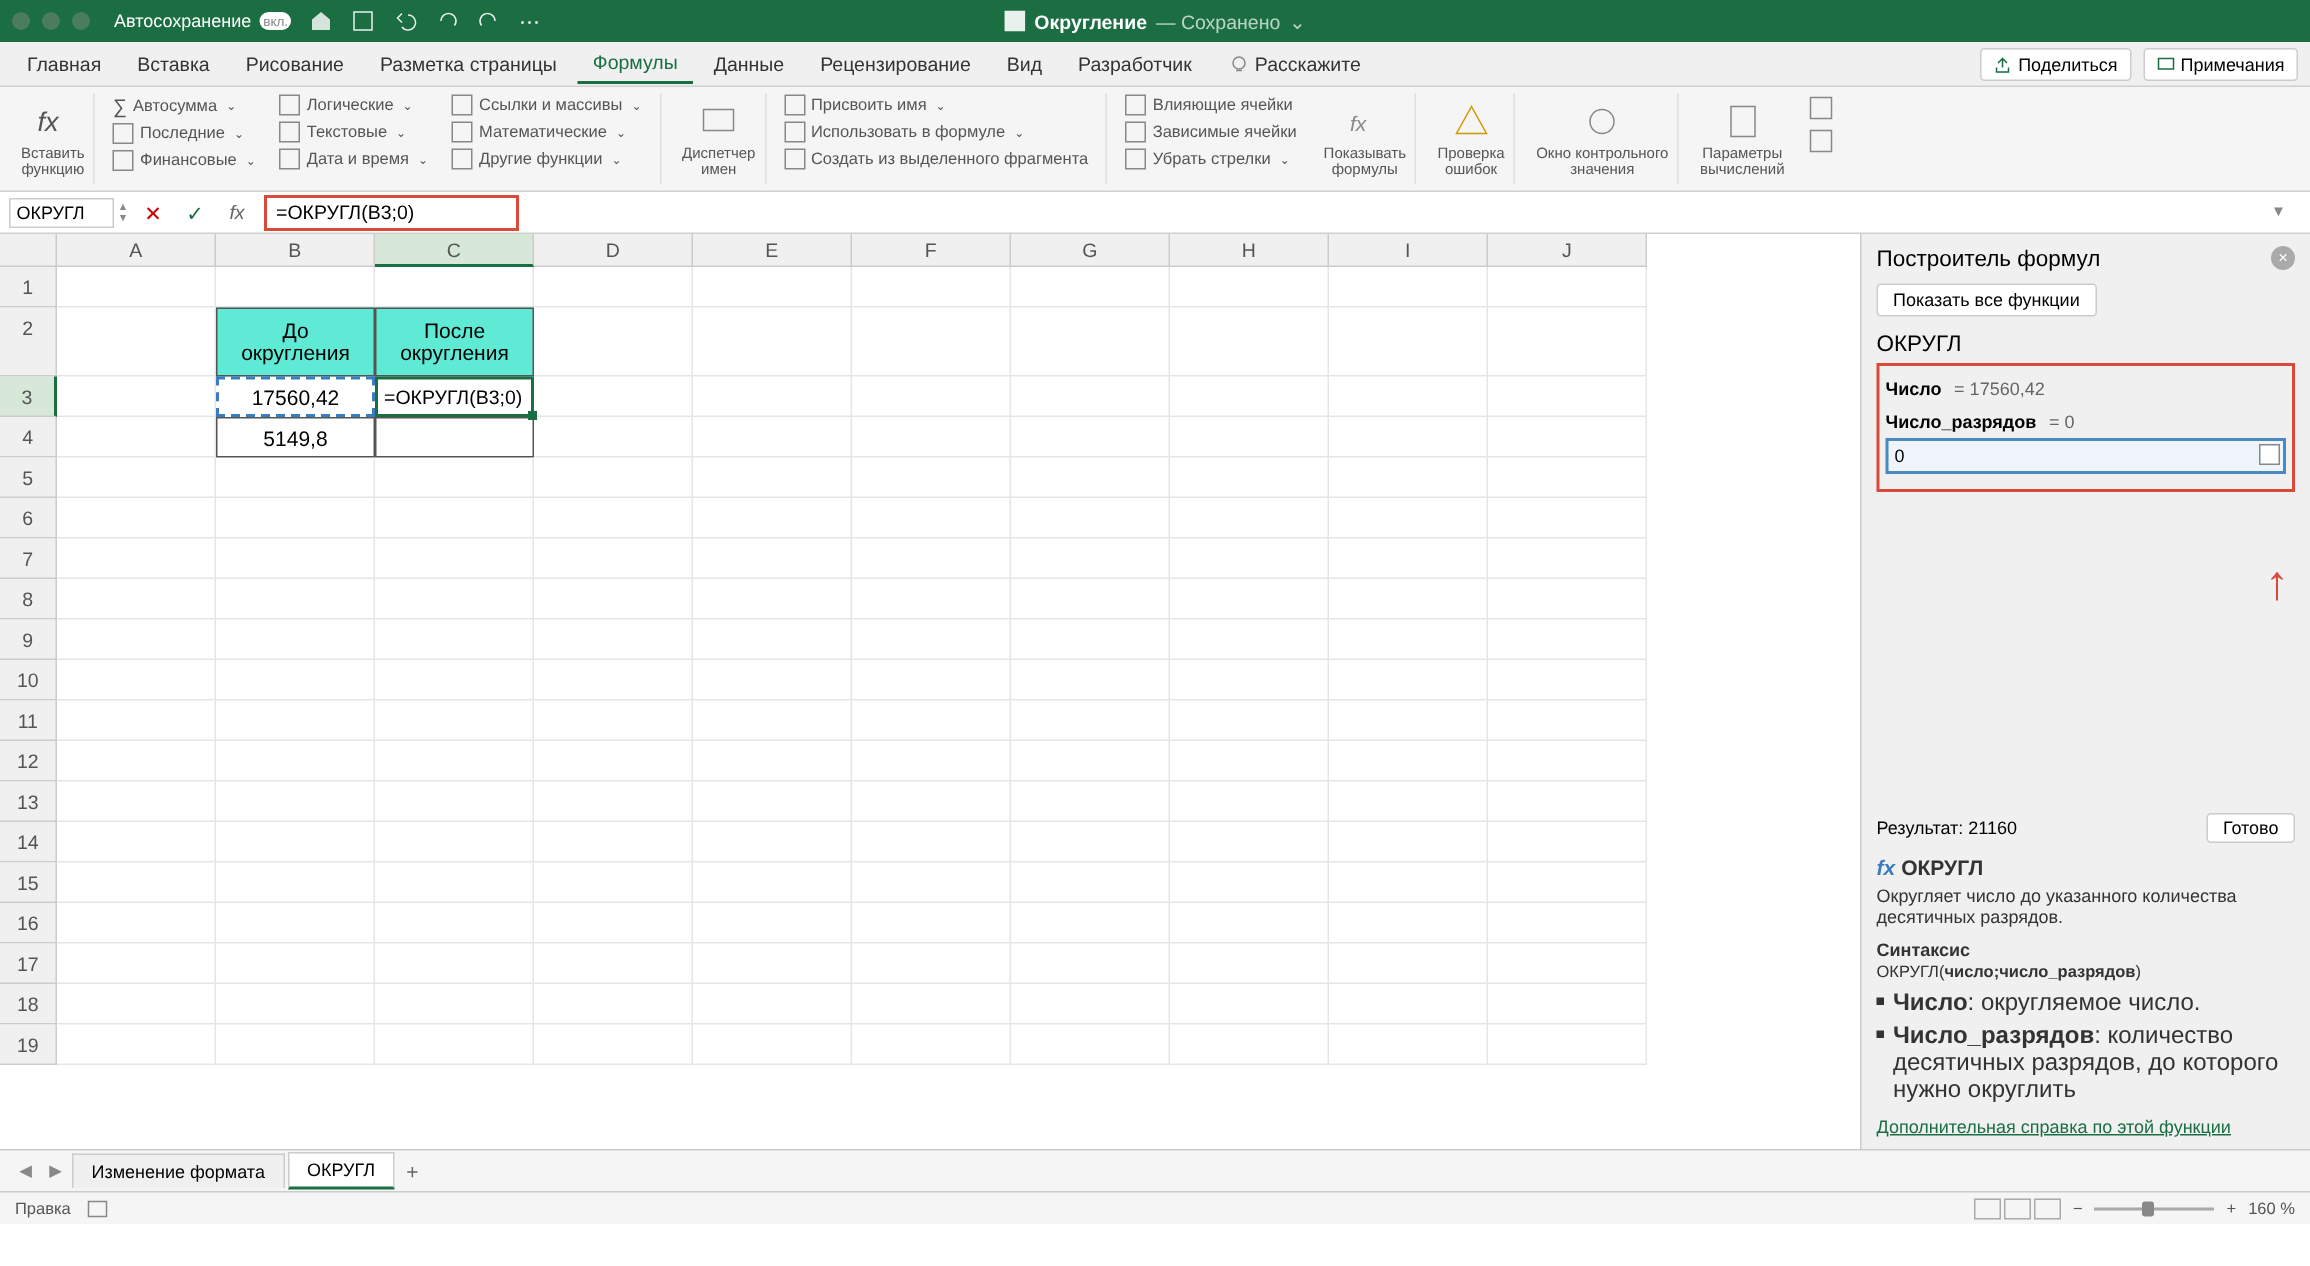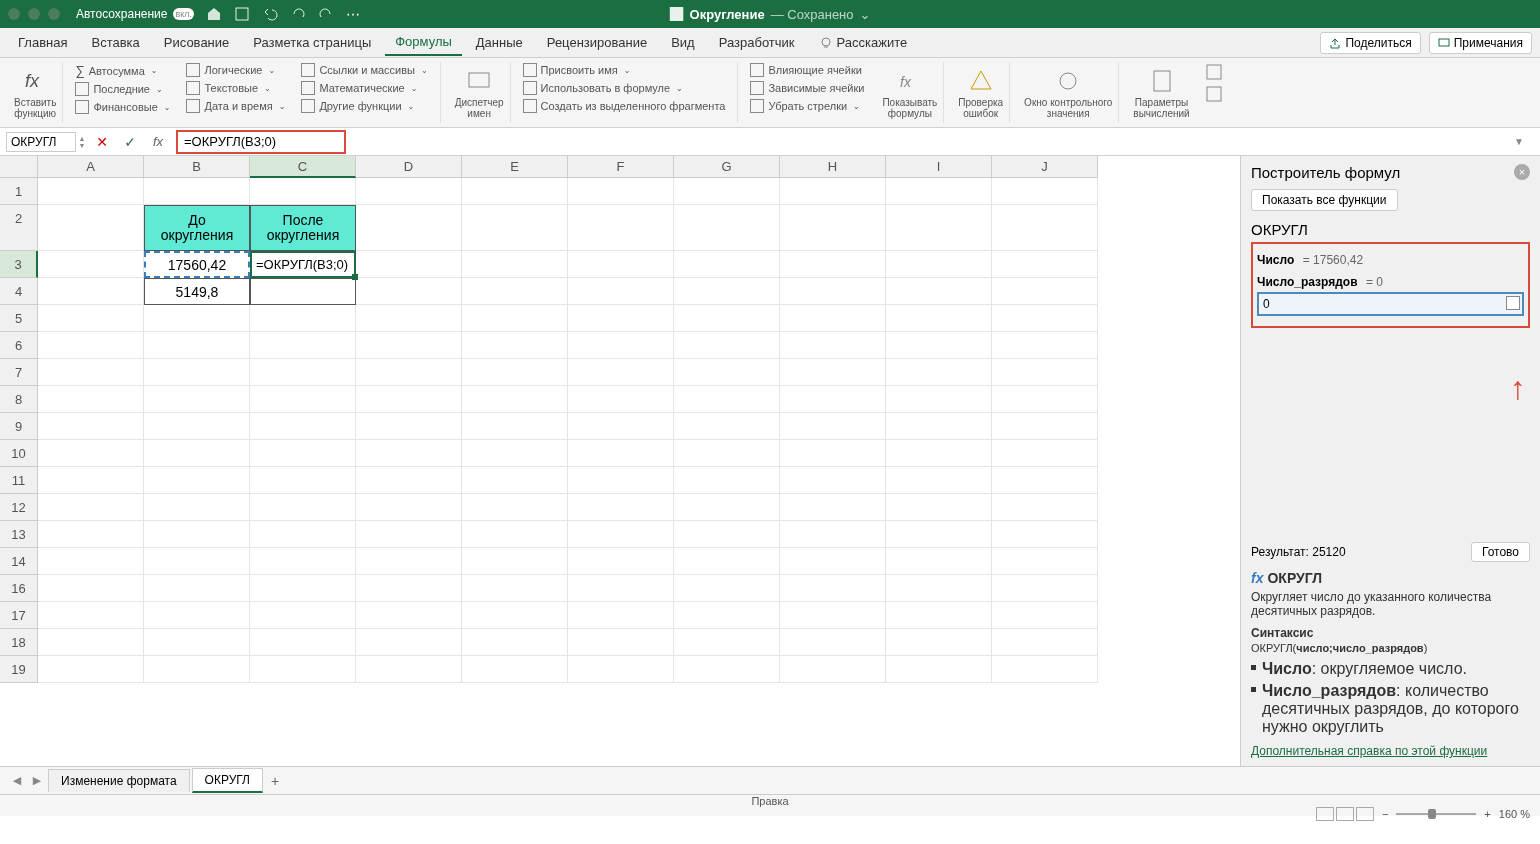--- a/index.html
+++ b/index.html
@@ -93,21 +93,21 @@
 .bullet { display: flex; gap: 6px; margin: 4px 0; font-size: 16px; }
 .bullet .sq2 { width: 5px; height: 5px; background: #333; margin-top: 5px; flex-shrink: 0; }
 .link { color: #1a6e42; text-decoration: underline; font-size: 12px; margin-top: 8px; }
 
 .sheet-tabs { height: 28px; background: #f5f5f5; border-top: 1px solid #ccc; display: flex; align-items: center; padding: 0 8px; gap: 2px; }
 .nav-arrow { width: 18px; color: #888; font-size: 11px; text-align: center; }
 .stab { padding: 4px 12px; font-size: 12px; border: 1px solid #ccc; background: #f0f0f0; border-bottom: none; }
 .stab.active { background: #fff; font-weight: 500; border-bottom: 2px solid #1a6e42; }
 .add-tab { width: 20px; font-size: 14px; color: #666; text-align: center; }
 
-.statusbar { height: 22px; background: #f5f5f5; border-top: 1px solid #ccc; display: flex; align-items: center; padding: 0 10px; font-size: 11px; color: #555; flex-direction: column; }
+.statusbar { height: 22px; background: #f5f5f5; border-top: 1px solid #ccc; display: flex; align-items: center; padding: 0 10px; font-size: 11px; color: #555; }
 .sb-right { margin-left: auto; display: flex; align-items: center; gap: 8px; }
 .sb-views { display: flex; gap: 2px; }
 .sb-view { width: 18px; height: 14px; border: 1px solid #aaa; }
 .zoom-slider { width: 80px; height: 2px; background: #aaa; position: relative; }
 .zoom-thumb { position: absolute; left: 40%; top: -4px; width: 8px; height: 10px; background: #888; border-radius: 2px; }
 
 svg { display: block; }
 </style>
 </head>
 <body>
@@ -537,20 +537,33 @@
           <div class="cell"></div>
           <div class="cell"></div>
           <div class="cell"></div>
           <div class="cell"></div>
           <div class="cell"></div>
           <div class="cell"></div>
           <div class="cell"></div>
           <div class="cell"></div>
         </div>
         <div class="row">
+          <div class="rh">15</div>
+          <div class="cell"></div>
+          <div class="cell"></div>
+          <div class="cell"></div>
+          <div class="cell"></div>
+          <div class="cell"></div>
+          <div class="cell"></div>
+          <div class="cell"></div>
+          <div class="cell"></div>
+          <div class="cell"></div>
+          <div class="cell"></div>
+        </div>
+        <div class="row">
           <div class="rh">16</div>
           <div class="cell"></div>
           <div class="cell"></div>
           <div class="cell"></div>
           <div class="cell"></div>
           <div class="cell"></div>
           <div class="cell"></div>
           <div class="cell"></div>
           <div class="cell"></div>
           <div class="cell"></div>
@@ -614,21 +627,21 @@
         <span class="arg-label">Число_разрядов</span>
         <span class="arg-eq">= 0</span>
         <div class="arg-input focus" style="position:relative">
           <span>0</span>
           <div class="ref-btn"></div>
         </div>
       </div>
     </div>
     <div class="panel-spacer"></div>
     <div class="result-row">
-      <span>Результат: 25120</span>
+      <span>Результат: 21160</span>
       <button class="done-btn">Готово</button>
     </div>
     <div class="desc-box">
       <div class="desc-title">
         <span class="fx2">fx</span>
         <span>ОКРУГЛ</span>
       </div>
       <div>Округляет число до указанного количества десятичных разрядов.</div>
       <div class="syntax-h">Синтаксис</div>
       <div class="syntax-code">ОКРУГЛ(<b>число;число_разрядов</b>)</div>

